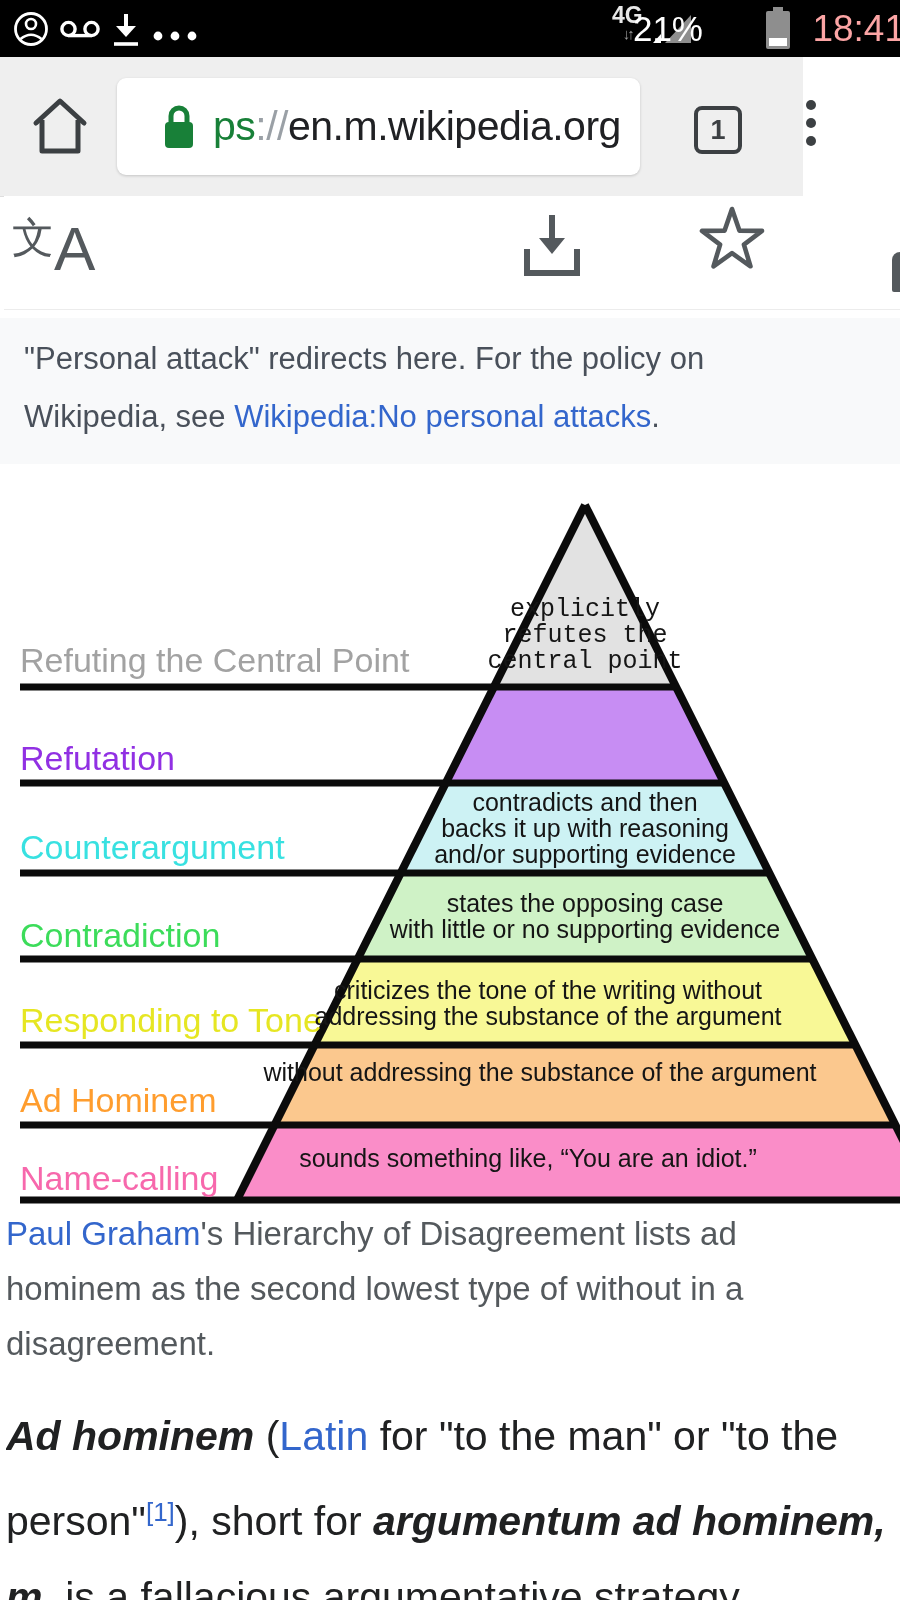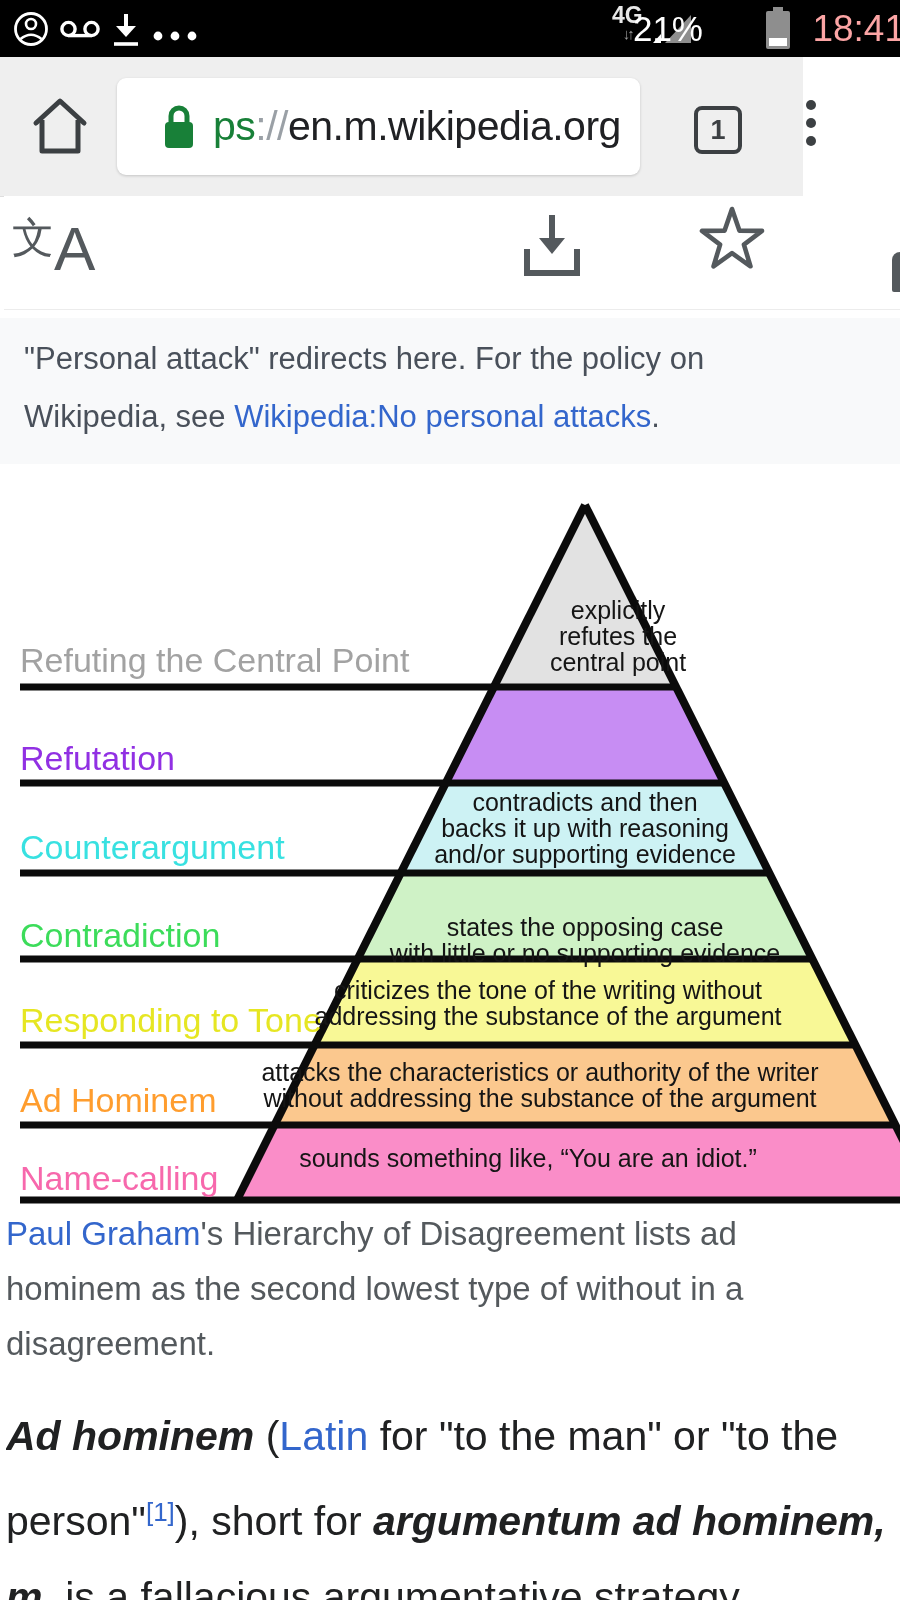--- a/index.html
+++ b/index.html
@@ -169,40 +169,39 @@
   </svg>
 
   <div class="plabel" style="top: 640px; color: rgb(162, 162, 162);">Refuting the Central Point</div>
   <div class="plabel" style="top: 738px; color: rgb(145, 48, 227);">Refutation</div>
   <div class="plabel" style="top: 827px; color: rgb(56, 225, 225);">Counterargument</div>
   <div class="plabel" style="top: 915px; color: rgb(60, 220, 90);">Contradiction</div>
   <div class="plabel" style="top: 1000px; color: rgb(230, 230, 34); text-align: center;">Responding to Tone</div>
   <div class="plabel" style="top: 1080px; color: rgb(255, 157, 46);">Ad Hominem</div>
   <div class="plabel" style="top: 1158px; color: rgb(247, 104, 172);">Name-calling</div>
 
-  <div class="pdesc" style="left:618px;top:597px;">
+  <div class="pdesc" style="left:585px;top:597px;font-family:Liberation Mono, monospace;">
     <div>explicitly</div>
       <div>refutes the</div>
       <div>central point</div>
   </div>
   <div class="pdesc" style="left:585px;top:789px;">
     <div>contradicts and then</div>
       <div>backs it up with reasoning</div>
       <div>and/or supporting evidence</div>
   </div>
-  <div class="pdesc" style="left:585px;top:890px;margin-top:24px;">
+  <div class="pdesc" style="left:585px;top:890px;">
     <div>states the opposing case</div>
       <div>with little or no supporting evidence</div>
   </div>
   <div class="pdesc" style="left:548px;top:977px;">
     <div>criticizes the tone of the writing without</div>
       <div>addressing the substance of the argument</div>
   </div>
   <div class="pdesc" style="left:540px;top:1059px;">
-    <div>attacks the characteristics or authority of the writer</div>
       <div>without addressing the substance of the argument</div>
   </div>
   <div class="pdesc" style="left:528px;top:1145px;">
     <div>sounds something like, “You are an idiot.”</div>
   </div>
 </div>
 
 <div id="caption" class="abs">
   <div><a class="link" href="#">Paul Graham</a><span>'s Hierarchy of Disagreement lists ad</span></div>
   <div>hominem as the second lowest type of without in a</div>

